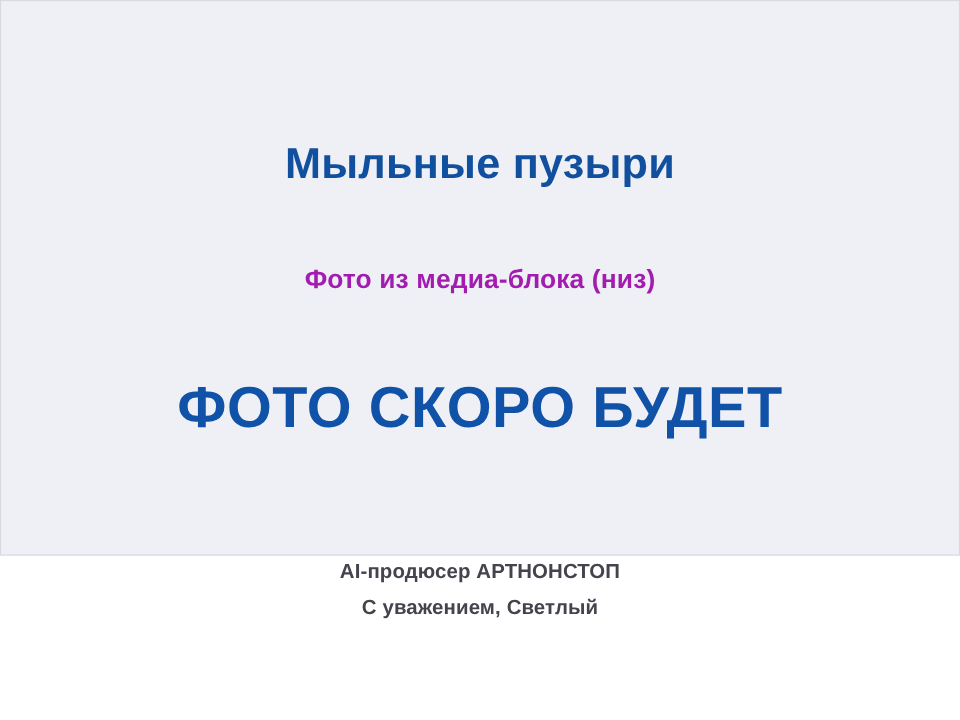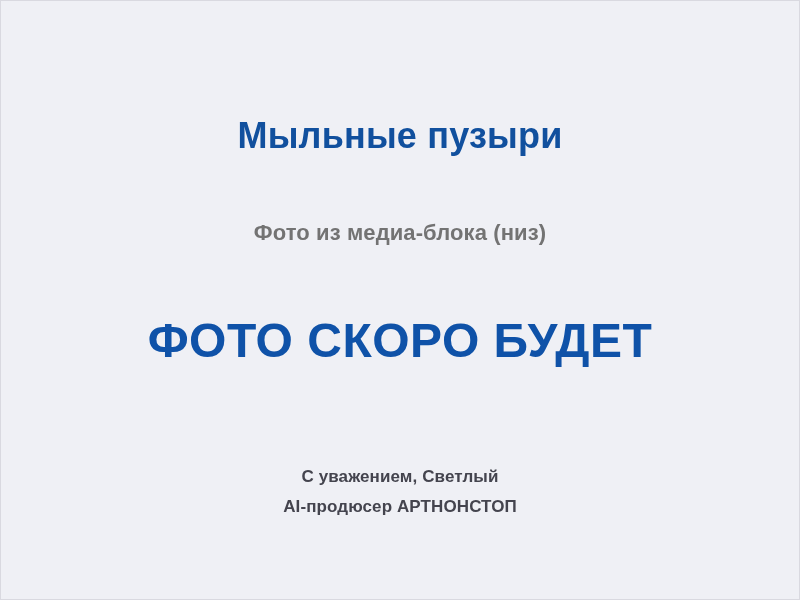--- a/index.html
+++ b/index.html
@@ -14,21 +14,21 @@
     overflow: hidden;
     background: #ffffff;
     font-family: "Liberation Sans", "DejaVu Sans", sans-serif;
   }
 
   
   .placeholder-card {
     position: relative;
     box-sizing: border-box;
     width: 800px;
-    height: 600px;
+    height: 463px;
     background: #eff0f5;
     border: 1px solid #d9d9e0;
     display: flex;
     flex-direction: column;
     align-items: center;
     text-align: center;
     text-decoration: underline;
     -webkit-font-smoothing: antialiased;
   }
 
@@ -48,21 +48,21 @@
 
   
   .card-subtitle {
     position: absolute;
     left: 0;
     right: 0;
     top: 217px;
     font-size: 22px;
     font-weight: bold;
     line-height: 30px;
-    color: #737373;
+    color: #a21caf;
     letter-spacing: 0.1px;
     white-space: nowrap;
   }
 
   
   .card-headline {
     position: absolute;
     left: 0;
     right: 0;
     top: 305px;
@@ -96,17 +96,17 @@
 
 <div class="placeholder-card">
 
   <div class="card-title">Мыльные пузыри</div>
 
   <div class="card-subtitle">Фото из медиа-блока (низ)</div>
 
   <div class="card-headline">ФОТО СКОРО БУДЕТ</div>
 
   <div class="card-signature">
+    <div class="signature-line">AI-продюсер АРТНОНСТОП</div>
     <div class="signature-line">С уважением, Светлый</div>
-    <div class="signature-line">AI-продюсер АРТНОНСТОП</div>
   </div>
 
 </div>
 
 </body></html>

